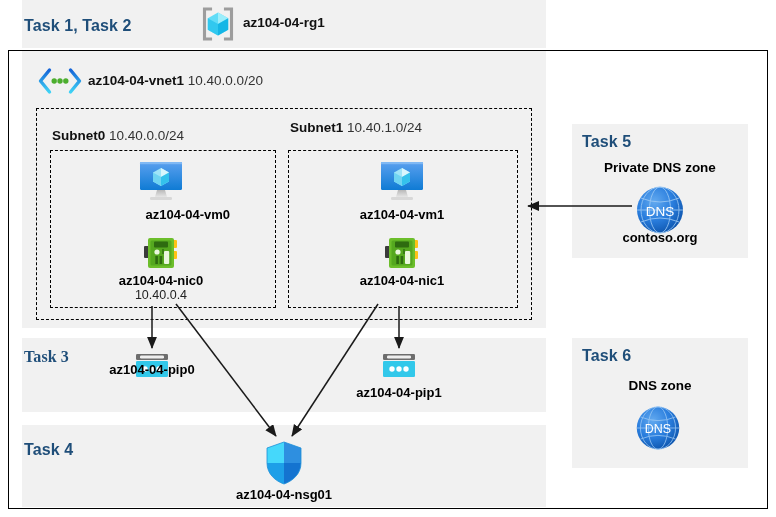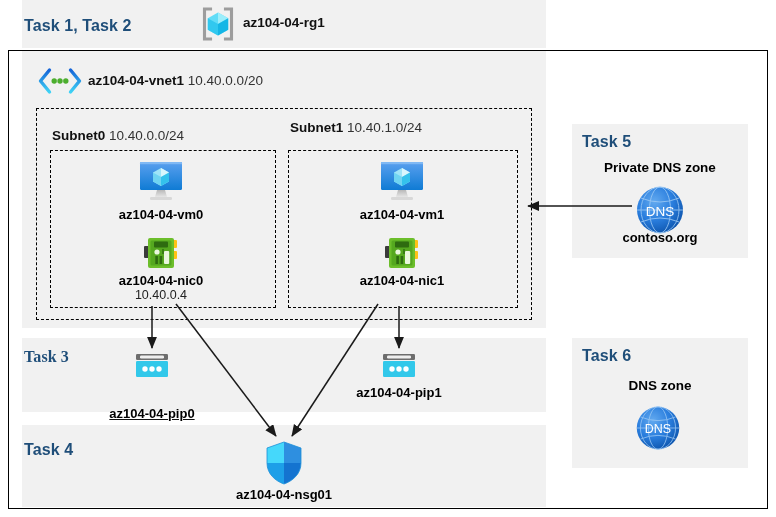--- a/index.html
+++ b/index.html
@@ -178,21 +178,21 @@
       <polygon points="20,30 28,30 30,37 18,37" fill="url(#vmstand0)"></polygon>
       <rect x="13" y="37" width="22" height="3" rx="1.2" fill="#d8d8d8"></rect>
       <g>
         <polygon points="24,8 32,12.5 32,21.5 24,26 16,21.5 16,12.5" fill="#9fe4f8"></polygon>
         <polygon points="24,8 32,12.5 24,17" fill="#d8f6fd"></polygon>
         <polygon points="16,12.5 24,17 24,26 16,21.5" fill="#6fd4f2"></polygon>
         <polygon points="32,12.5 32,21.5 24,26 24,17" fill="#34c2ec"></polygon>
       </g>
     </svg>
   </div>
-  <div class="node" style="left:81px; top:205px; width:160px;">
+  <div class="node" style="left:70px; top:205px; width:160px;text-align:right;">
     <span class="node-label">az104-04-vm0</span>
   </div>
 
   <div class="icon" style="left:142px; top:236px;">
     <svg width="38" height="34" viewBox="0 0 38 34">
       <rect x="2" y="10" width="5" height="12" rx="1" fill="#3b3b3b"></rect>
       <rect x="30" y="4" width="5" height="8" rx="1" fill="#ffc217"></rect>
       <rect x="30" y="15" width="5" height="8" rx="1" fill="#ffc217"></rect>
       <rect x="6" y="2" width="26" height="30" rx="2" fill="#6cbe2b"></rect>
       <rect x="8.5" y="4.5" width="21" height="25" rx="1.5" fill="#55a81f"></rect>
@@ -259,21 +259,21 @@
   <div class="icon" style="left:133px; top:352px;">
     <svg width="38" height="28" viewBox="0 0 38 28">
       <rect x="3" y="2" width="32" height="6" rx="1.3" fill="#6d6d6d"></rect>
       <rect x="7" y="3.6" width="24" height="2.9" rx="1.2" fill="#efefef"></rect>
       <rect x="3" y="9" width="32" height="16" rx="1.3" fill="#32c8ea"></rect>
       <circle cx="12" cy="17" r="2.7" fill="#ffffff"></circle>
       <circle cx="19" cy="17" r="2.7" fill="#ffffff"></circle>
       <circle cx="26" cy="17" r="2.7" fill="#ffffff"></circle>
     </svg>
   </div>
-  <div class="node" style="left:72px; top:404px; width:160px;text-decoration:underline;">
+  <div class="node" style="left:72px; top:360px; width:160px;">
     <span class="node-label">az104-04-pip0</span>
   </div>
 
   <div class="icon" style="left:380px; top:352px;">
     <svg width="38" height="28" viewBox="0 0 38 28">
       <rect x="3" y="2" width="32" height="6" rx="1.3" fill="#6d6d6d"></rect>
       <rect x="7" y="3.6" width="24" height="2.9" rx="1.2" fill="#efefef"></rect>
       <rect x="3" y="9" width="32" height="16" rx="1.3" fill="#32c8ea"></rect>
       <circle cx="12" cy="17" r="2.7" fill="#ffffff"></circle>
       <circle cx="19" cy="17" r="2.7" fill="#ffffff"></circle>

